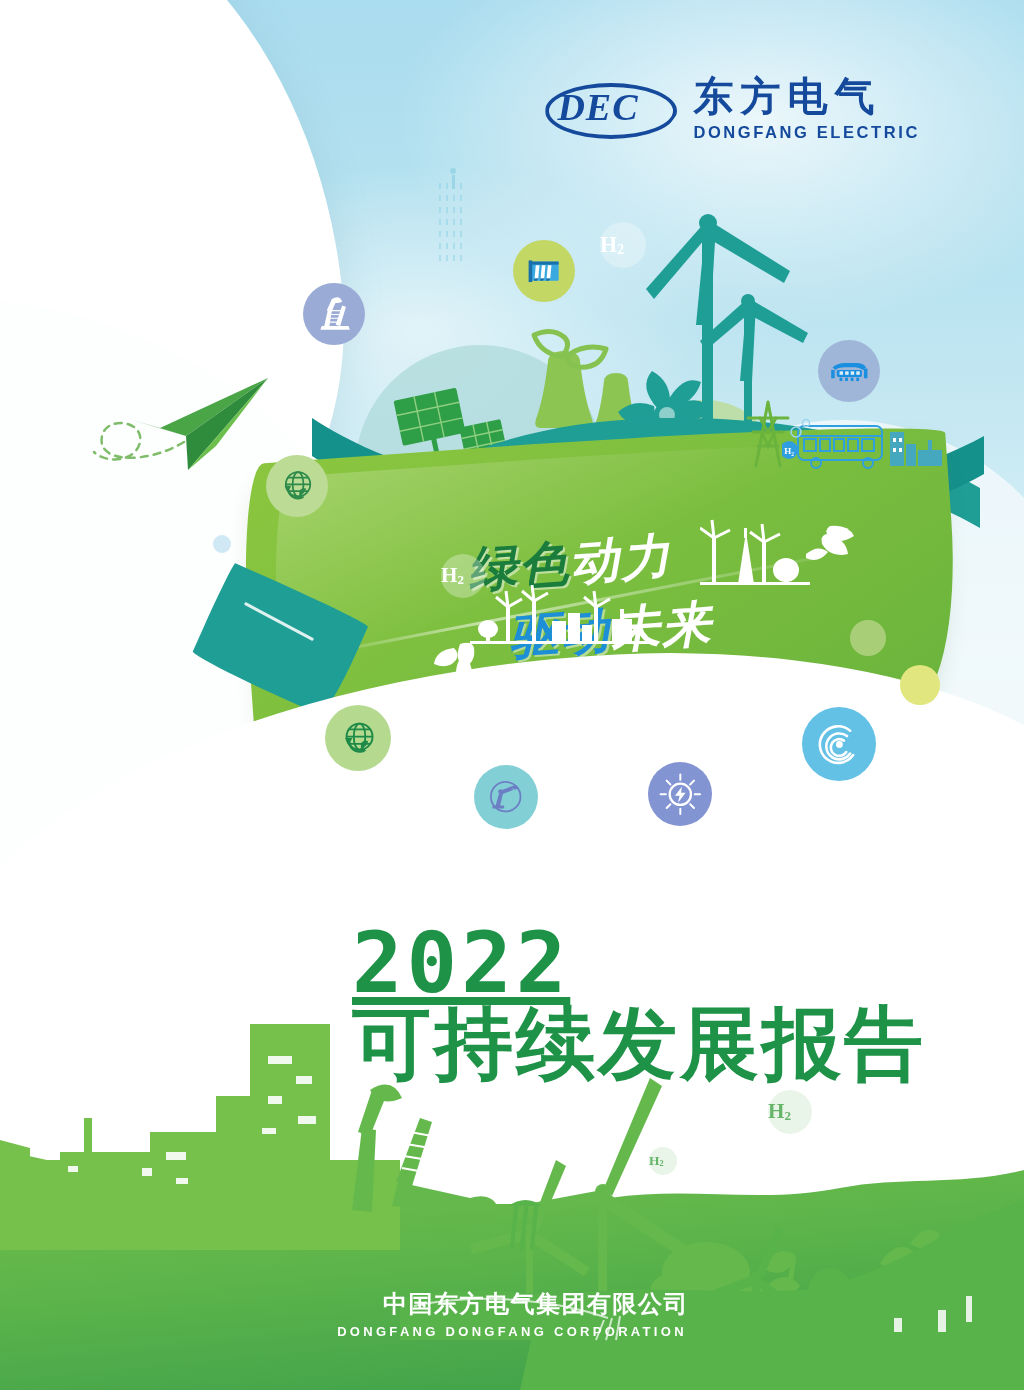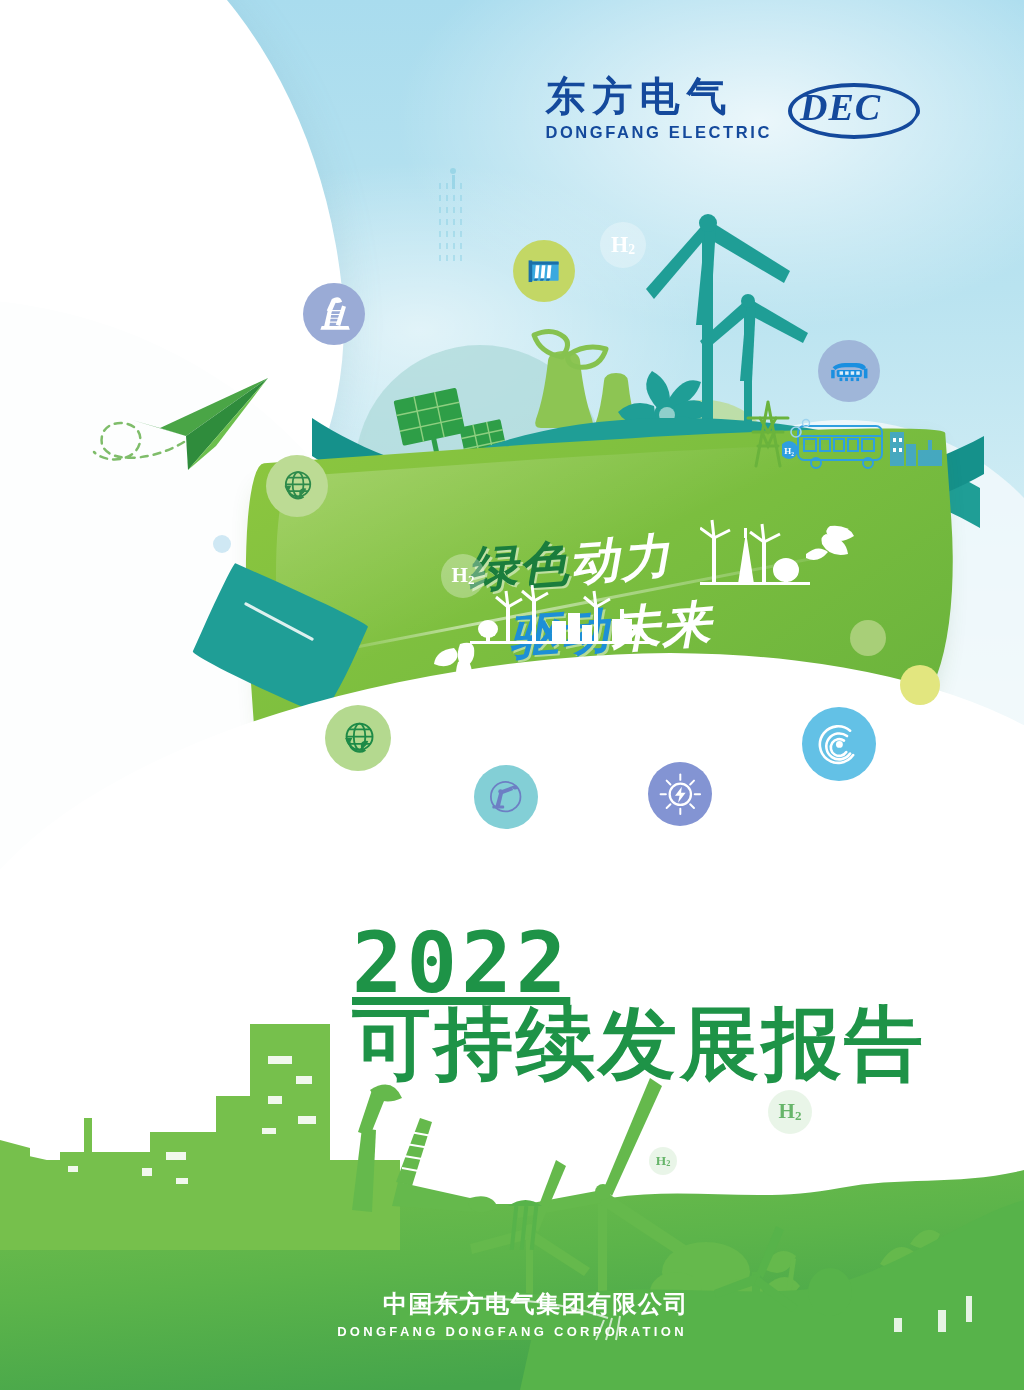--- a/index.html
+++ b/index.html
@@ -101,21 +101,21 @@
     font-size:79px;font-weight:800;color:#1e9347;letter-spacing:3px;line-height:1.02;margin-top:2px;text-align:center;
   }
   
   #footer{left:0;top:1288px;width:1024px;text-align:center;}
   #footer-cn{font-size:24px;font-weight:700;color:#ffffff;letter-spacing:1.5px;padding-left:48px;}
   #footer-en{font-size:13px;font-weight:700;color:#ffffff;letter-spacing:3.3px;margin-top:4px;}
   
   .badge{border-radius:50%;display:flex;align-items:center;justify-content:center;}
   
   .h2{
-    border-radius:50%;display:flex;align-items:center;justify-content:center;
+    border-radius:50%;display:flex;align-items:center;
     font-family:"Liberation Serif","DejaVu Serif",serif;font-weight:700;line-height:1;
   }
   .h2 sub{font-size:.62em;vertical-align:-.12em;}
   .h2-white{background:rgba(255,255,255,.30);color:#ffffff;}
   .h2-green{background:rgba(120,190,110,.16);color:#67b56a;}
   
   .dot{border-radius:50%;}
   
   #plane{left:88px;top:372px;width:200px;height:110px;}
 </style>
@@ -160,27 +160,27 @@
         <rect x="14" y="90" width="2" height="6"></rect>
           <rect x="21" y="90" width="2" height="6"></rect>
         <rect x="28" y="90" width="2" height="6"></rect>
           <rect x="35" y="90" width="2" height="6"></rect>
       </g>
       <rect x="27" y="10" width="3" height="14"></rect>
     </g>
   </svg>
 
   <div class="abs" id="logo">
+    <div id="dec-mark">
+      <div id="dec-ring"></div>
+      <div id="dec-text">DEC</div>
+    </div>
     <div>
       <div id="brand-cn">东方电气</div>
       <div id="brand-en">DONGFANG ELECTRIC</div>
-    </div>
-    <div id="dec-mark">
-      <div id="dec-ring"></div>
-      <div id="dec-text">DEC</div>
     </div>
   </div>
 
   <div class="abs soft" id="bg-circle-teal"></div>
   <div class="abs soft" id="bg-circle-green"></div>
 
   <svg class="abs" style="left:378px;top:378px;" width="140" height="120">
     <g fill="#2e9e47">
       <g transform="rotate(-12 60 40)">
         <rect x="20" y="14" width="64" height="46" rx="2"></rect>

